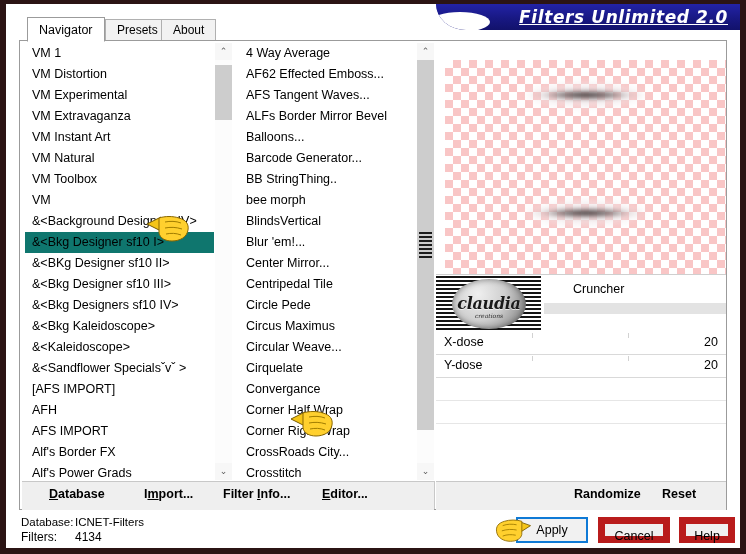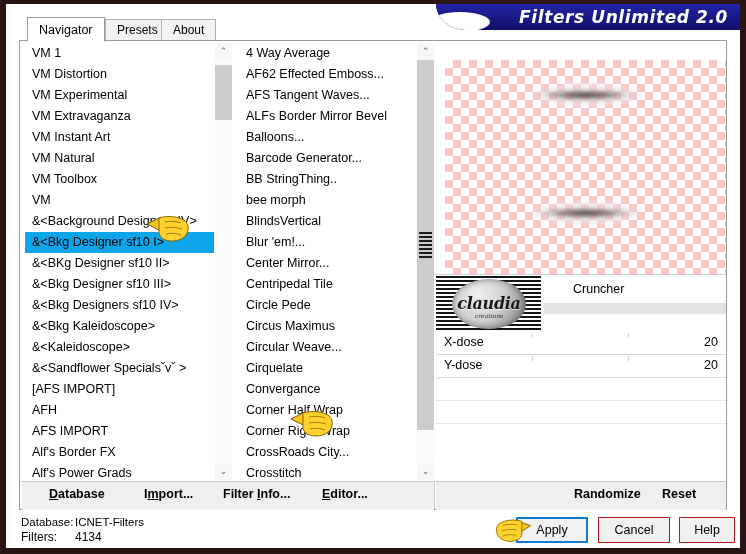--- a/index.html
+++ b/index.html
@@ -57,20 +57,21 @@
     position: absolute;
     right: 12px;
     top: 3px;
     color: #ffffff;
     font-size: 17px;
     font-weight: bold;
     font-style: italic;
     letter-spacing: 0.6px;
     font-family: "DejaVu Sans", sans-serif;
     white-space: nowrap;
+    text-decoration: underline;
   }
   #title-sheen {
     position: absolute;
     left: -6px;
     top: 8px;
     width: 60px;
     height: 20px;
     background: #ffffff;
     border-radius: 50%;
   }
@@ -149,21 +150,21 @@
     line-height: 21px;
     font-size: 12.5px;
     color: #000000;
     padding-left: 7px;
     white-space: nowrap;
     overflow: hidden;
     cursor: default;
     font-family: "Liberation Sans", sans-serif;
   }
   .listrow.hovered {
-    background: #0ea5e9;
+    background: #0f766e;
   }
   .rowwrap { height: 21px; overflow: hidden; }
 
   
   .vscroll {
     position: absolute;
     top: 0;
     bottom: 0;
     width: 17px;
     background: #fbfbfb;
@@ -466,21 +467,21 @@
 
   .dlgbtn {
     position: absolute;
     top: 5px;
     height: 26px;
     line-height: 24px;
     text-align: center;
     font-size: 12.5px;
     color: #000;
     background: #f0f0f0;
-    border: 1px solid #b91c1c;
+    border: 7px solid #b91c1c;
     box-sizing: border-box;
     cursor: default;
   }
   #btn-apply {
     left: 510px;
     width: 72px;
     border: 2px solid #0f7ad6;
     background: #f1f1f1;
     line-height: 22px;
   }

